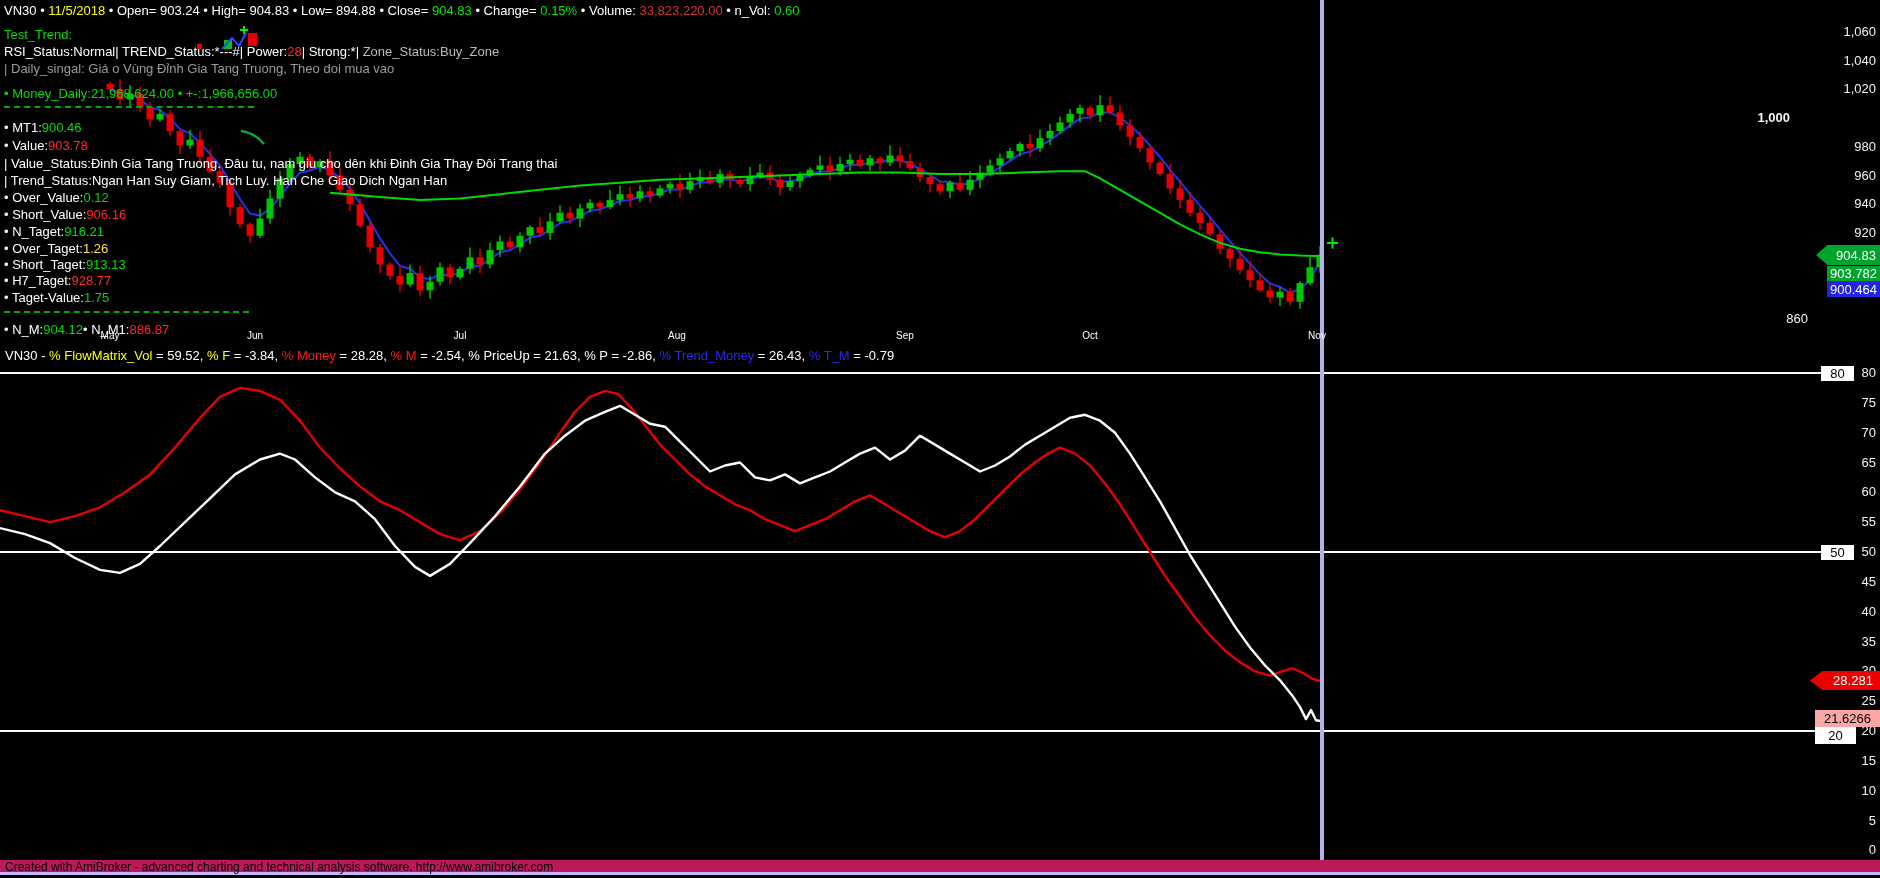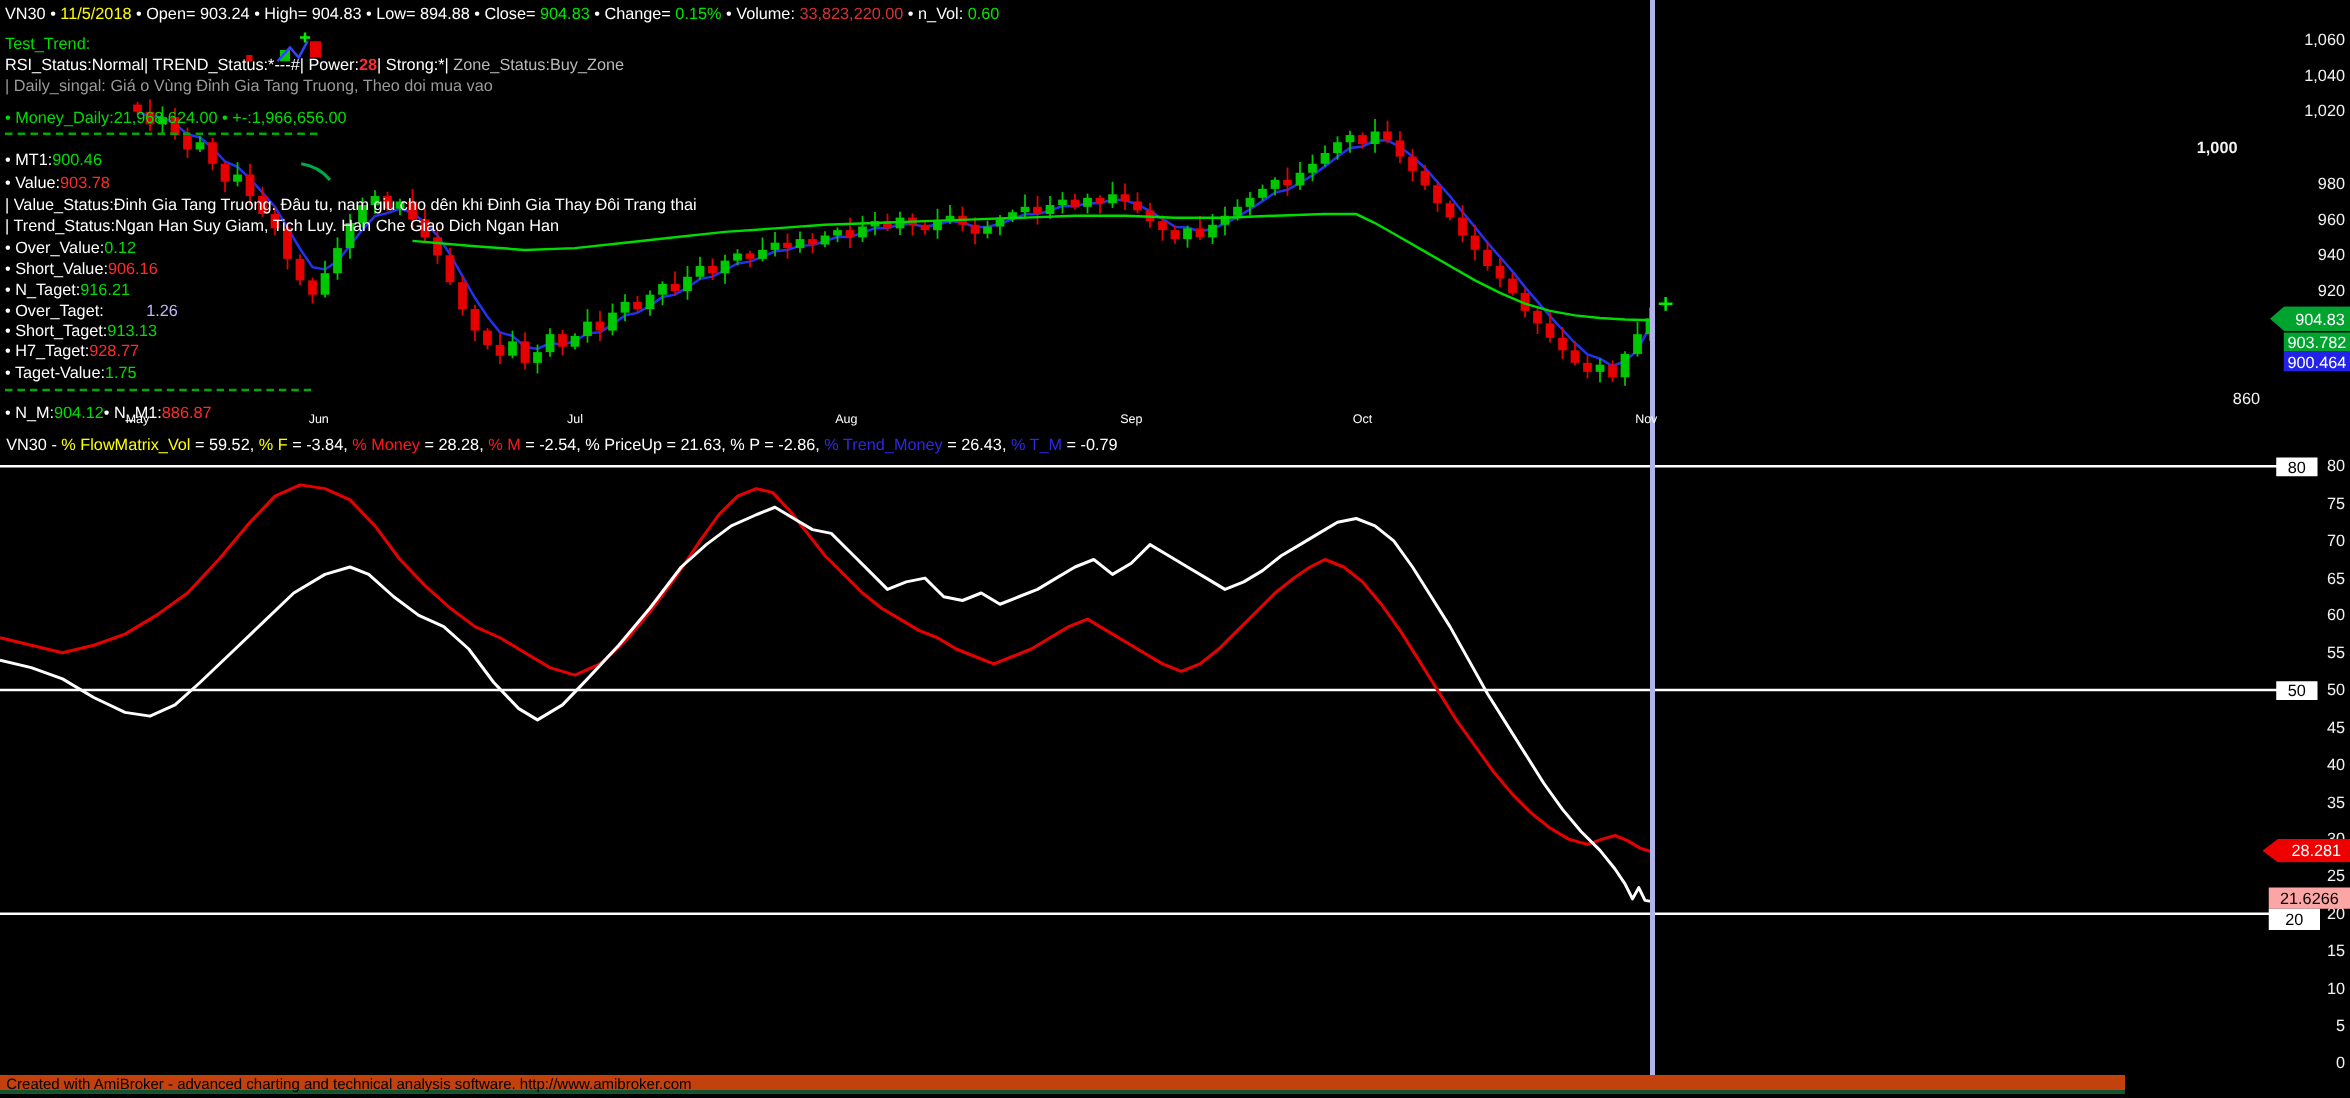--- a/index.html
+++ b/index.html
@@ -6,22 +6,22 @@
   .screen{position:relative;width:1880px;height:878px;background:#000;overflow:hidden;
           font-family:"Liberation Sans",sans-serif;}
   svg{position:absolute;left:0;top:0;}
   .ovl{position:absolute;left:4px;font-size:13px;line-height:16px;white-space:pre;}
   .sep{position:absolute;left:4px;border-top:2px dashed #00aa00;height:0;}
   .month{position:absolute;top:330px;color:#ffffff;font-size:10px;transform:translateX(-50%);}
   .tick{position:absolute;width:42px;text-align:right;color:#f2f2f2;font-size:13px;height:16px;line-height:16px;}
   .tag{position:absolute;font-size:13px;line-height:1;display:flex;align-items:center;justify-content:center;}
   .tag.arrow{clip-path:polygon(0 50%,16% 0,100% 0,100% 100%,16% 100%);padding-left:8px;}
   .p2title{position:absolute;left:5px;top:348px;font-size:13px;white-space:pre;}
-  .footer{position:absolute;left:0;top:860px;width:1700px;height:15px;background:#c2410c;
-          border-bottom:3px solid #14532d;color:#000;font-size:12px;line-height:15px;padding-left:5px;box-sizing:border-box;}
+  .footer{position:absolute;left:0;top:860px;width:1880px;height:15px;background:#be185d;
+          border-bottom:3px solid #c4b5fd;color:#000;font-size:12px;line-height:15px;padding-left:5px;box-sizing:border-box;}
 </style>
 </head>
 <body>
 
 <div class="screen">
   <svg id="chart-svg" width="1880" height="878" viewBox="0 0 1880 878">
       <line x1="0" y1="373" x2="1838" y2="373" stroke="#ffffff" stroke-width="2"></line>
       <line x1="0" y1="552.001" x2="1838" y2="552.001" stroke="#ffffff" stroke-width="2"></line>
       <line x1="0" y1="731.002" x2="1838" y2="731.002" stroke="#ffffff" stroke-width="2"></line>
       <polyline points="110,89.4 120,93.4 130,93.5 140,99.3 150,107.4 160,110.0 170,118.4 180,129.2 190,133.4 200,142.8 210,154.1 220,165.5 230,182.2 240,199.0 250,213.7 260,215.6 270,208.8 280,196.6 290,183.6 300,172.9 310,170.5 320,166.8 330,170.3 340,178.1 350,188.5 360,203.4 370,220.9 380,238.4 390,253.4 400,265.9 410,268.7 420,277.4 430,279.1 440,274.4 450,275.6 460,272.9 470,266.6 480,265.8 490,259.5 500,252.3 510,250.3 520,244.5 530,237.6 540,235.7 550,230.0 560,223.1 570,221.3 580,216.2 590,210.8 600,209.3 610,205.5 620,201.0 630,200.0 640,196.5 650,196.1 660,193.0 670,189.5 680,189.6 690,186.3 700,182.5 710,182.6 720,179.2 730,179.4 740,181.3 750,179.6 760,176.8 770,178.0 780,181.6 790,181.4 800,179.1 810,175.3 820,171.4 830,171.3 840,168.4 850,164.9 860,165.1 870,162.4 880,162.5 890,159.6 900,160.2 910,163.5 920,168.9 930,175.0 940,181.5 950,182.0 960,185.1 970,183.0 980,178.8 990,173.5 1000,167.4 1010,160.9 1020,154.1 1030,151.8 1040,146.3 1050,140.2 1060,133.1 1070,125.4 1080,118.4 1090,117.2 1100,112.4 1110,112.4 1120,117.5 1130,125.2 1140,134.4 1150,145.7 1160,157.0 1170,169.6 1180,181.7 1190,194.2 1200,205.6 1210,217.1 1220,229.7 1230,241.3 1240,252.9 1250,263.8 1260,274.4 1270,283.6 1280,286.9 1290,292.8 1300,289.0 1310,280.3 1320,260.9" fill="none" stroke="#2233EE" stroke-width="2"></polyline>
@@ -278,32 +278,32 @@
       <rect x="224" y="40" width="8" height="9" fill="#00C800"></rect>
       <rect x="248" y="33" width="9" height="13" fill="#E60000"></rect>
       <polyline points="222,49 232,38 239,46 246,33" fill="none" stroke="#3344ff" stroke-width="2"></polyline>
       <path d="M240 30 h8 M244 26 v8" stroke="#00ee00" stroke-width="2"></path>
       <path d="M241 131 q14 2 23 13" fill="none" stroke="#00aa44" stroke-width="2.5"></path>
     </svg>
 
   <div id="title-line" class="ovl" style="top:3px"><span style="color: rgb(255, 255, 255);">VN30 • </span><span style="color: rgb(255, 255, 0);">11/5/2018</span><span style="color: rgb(255, 255, 255);"> • Open= 903.24 • High= 904.83 • Low= 894.88 • Close= </span><span style="color: rgb(0, 230, 0);">904.83</span><span style="color: rgb(255, 255, 255);"> • Change= </span><span style="color: rgb(0, 230, 0);">0.15%</span><span style="color: rgb(255, 255, 255);"> • Volume: </span><span style="color: rgb(212, 52, 52);">33,823,220.00</span><span style="color: rgb(255, 255, 255);"> • n_Vol: </span><span style="color: rgb(0, 230, 0);">0.60</span></div>
   <div id="overlay-lines">
       <div class="ovl" style="top: 27px;"><span style="color: rgb(0, 221, 0);">Test_Trend:</span></div>
-      <div class="ovl" style="top: 44px;"><span style="color: rgb(255, 255, 255);">RSI_Status:Normal| TREND_Status:*---#| Power:</span><span style="color: rgb(255, 42, 42); font-weight: bold;">28</span><span style="color: rgb(255, 255, 255);">| Strong:*| </span><span style="color: rgb(185, 185, 185);">Zone_Status:Buy_Zone</span></div>
+      <div class="ovl" style="top: 44px;"><span style="color: rgb(255, 255, 255);">RSI_Status:Normal| TREND_Status:*---#| Power:</span><span style="color: rgb(255, 42, 42);">28</span><span style="color: rgb(255, 255, 255);">| Strong:*| </span><span style="color: rgb(185, 185, 185);">Zone_Status:Buy_Zone</span></div>
       <div class="ovl" style="top: 61px;"><span style="color: rgb(154, 154, 154);">| Daily_singal: Giá o Vùng Đỉnh Gia Tang Truong, Theo doi mua vao</span></div>
       <div class="ovl" style="top: 86px;"><span style="color: rgb(0, 221, 0);">• Money_Daily:</span><span style="color: rgb(0, 221, 0);">21,968,624.00</span><span style="color: rgb(0, 221, 0);"> • +-:</span><span style="color: rgb(0, 221, 0);">1,966,656.00</span></div>
       <div class="sep" style="top: 106px; width: 250px;"></div>
       <div class="ovl" style="top: 120px;"><span style="color: rgb(255, 255, 255);">• MT1:</span><span style="color: rgb(0, 221, 0);">900.46</span></div>
       <div class="ovl" style="top: 138px;"><span style="color: rgb(255, 255, 255);">• Value:</span><span style="color: rgb(255, 42, 42);">903.78</span></div>
       <div class="ovl" style="top: 156px;"><span style="color: rgb(255, 255, 255);">| Value_Status:Đinh Gia Tang Truong. Đâu tu, nam giu cho dên khi Đinh Gia Thay Đôi Trang thai</span></div>
       <div class="ovl" style="top: 173px;"><span style="color: rgb(255, 255, 255);">| Trend_Status:Ngan Han Suy Giam, Tich Luy. Han Che Giao Dich Ngan Han</span></div>
       <div class="ovl" style="top: 190px;"><span style="color: rgb(255, 255, 255);">• Over_Value:</span><span style="color: rgb(0, 221, 0);">0.12</span></div>
       <div class="ovl" style="top: 207px;"><span style="color: rgb(255, 255, 255);">• Short_Value:</span><span style="color: rgb(255, 42, 42); margin-top: 40px;">906.16</span></div>
       <div class="ovl" style="top: 224px;"><span style="color: rgb(255, 255, 255);">• N_Taget:</span><span style="color: rgb(0, 221, 0);">916.21</span></div>
-      <div class="ovl" style="top: 241px;"><span style="color: rgb(255, 255, 255);">• Over_Taget:</span><span style="color: #c4b5fd; margin-left: 34px;">1.26</span></div>
+      <div class="ovl" style="top: 241px;"><span style="color: rgb(255, 255, 255);">• Over_Taget:</span><span style="color: #fde047;">1.26</span></div>
       <div class="ovl" style="top: 257px;"><span style="color: rgb(255, 255, 255);">• Short_Taget:</span><span style="color: rgb(0, 221, 0);">913.13</span></div>
       <div class="ovl" style="top: 273px;"><span style="color: rgb(255, 255, 255);">• H7_Taget:</span><span style="color: rgb(255, 42, 42);">928.77</span></div>
       <div class="ovl" style="top: 290px;"><span style="color: rgb(255, 255, 255);">• Taget-Value:</span><span style="color: rgb(0, 221, 0);">1.75</span></div>
       <div class="sep" style="top: 311px; width: 245px;"></div>
       <div class="ovl" style="top: 322px;"><span style="color: rgb(255, 255, 255);">• N_M:</span><span style="color: rgb(0, 221, 0);">904.12</span><span style="color: rgb(255, 255, 255);">• N_M1:</span><span style="color: rgb(255, 42, 42);">886.87</span></div>
     </div>
   <div id="month-axis">
       <div class="month" style="left: 110px;">May</div>
       <div class="month" style="left: 255px;">Jun</div>
       <div class="month" style="left: 460px;">Jul</div>

